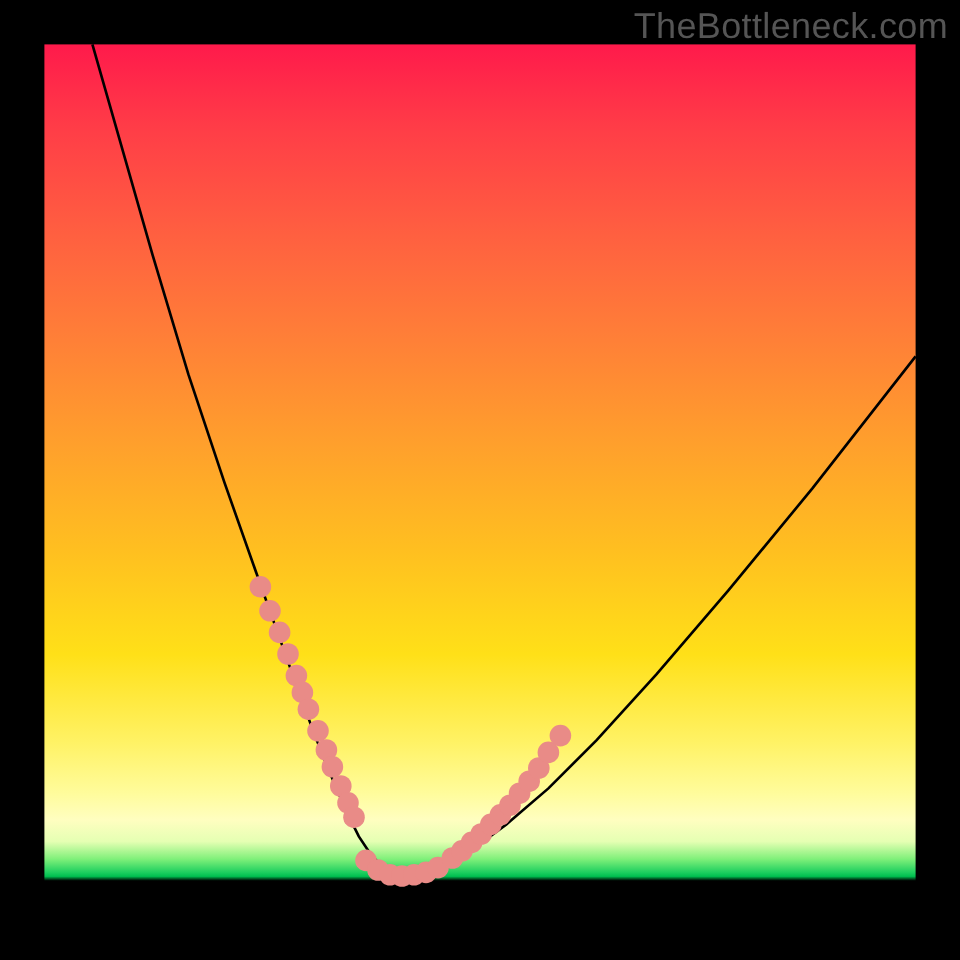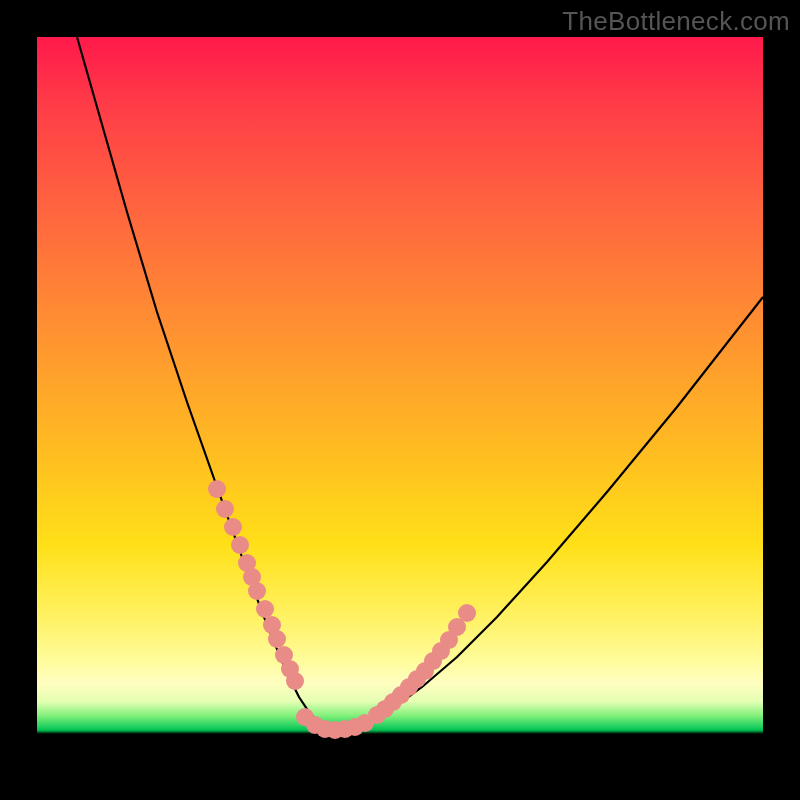--- a/index.html
+++ b/index.html
@@ -42,21 +42,21 @@
       #00c050 95.5%,
       #000000 96%,
       #000000 100%
     );
   }
   .watermark {
     position: absolute;
     top: 6px;
     right: 10px;
     color: #555;
-    font-size: 26px;
+    font-size: 30px;
     font-weight: 500;
     letter-spacing: 0.3px;
     user-select: none;
   }
   svg.curve {
     position: absolute;
     left: 0;
     top: 0;
     width: 726px;
     height: 726px;

